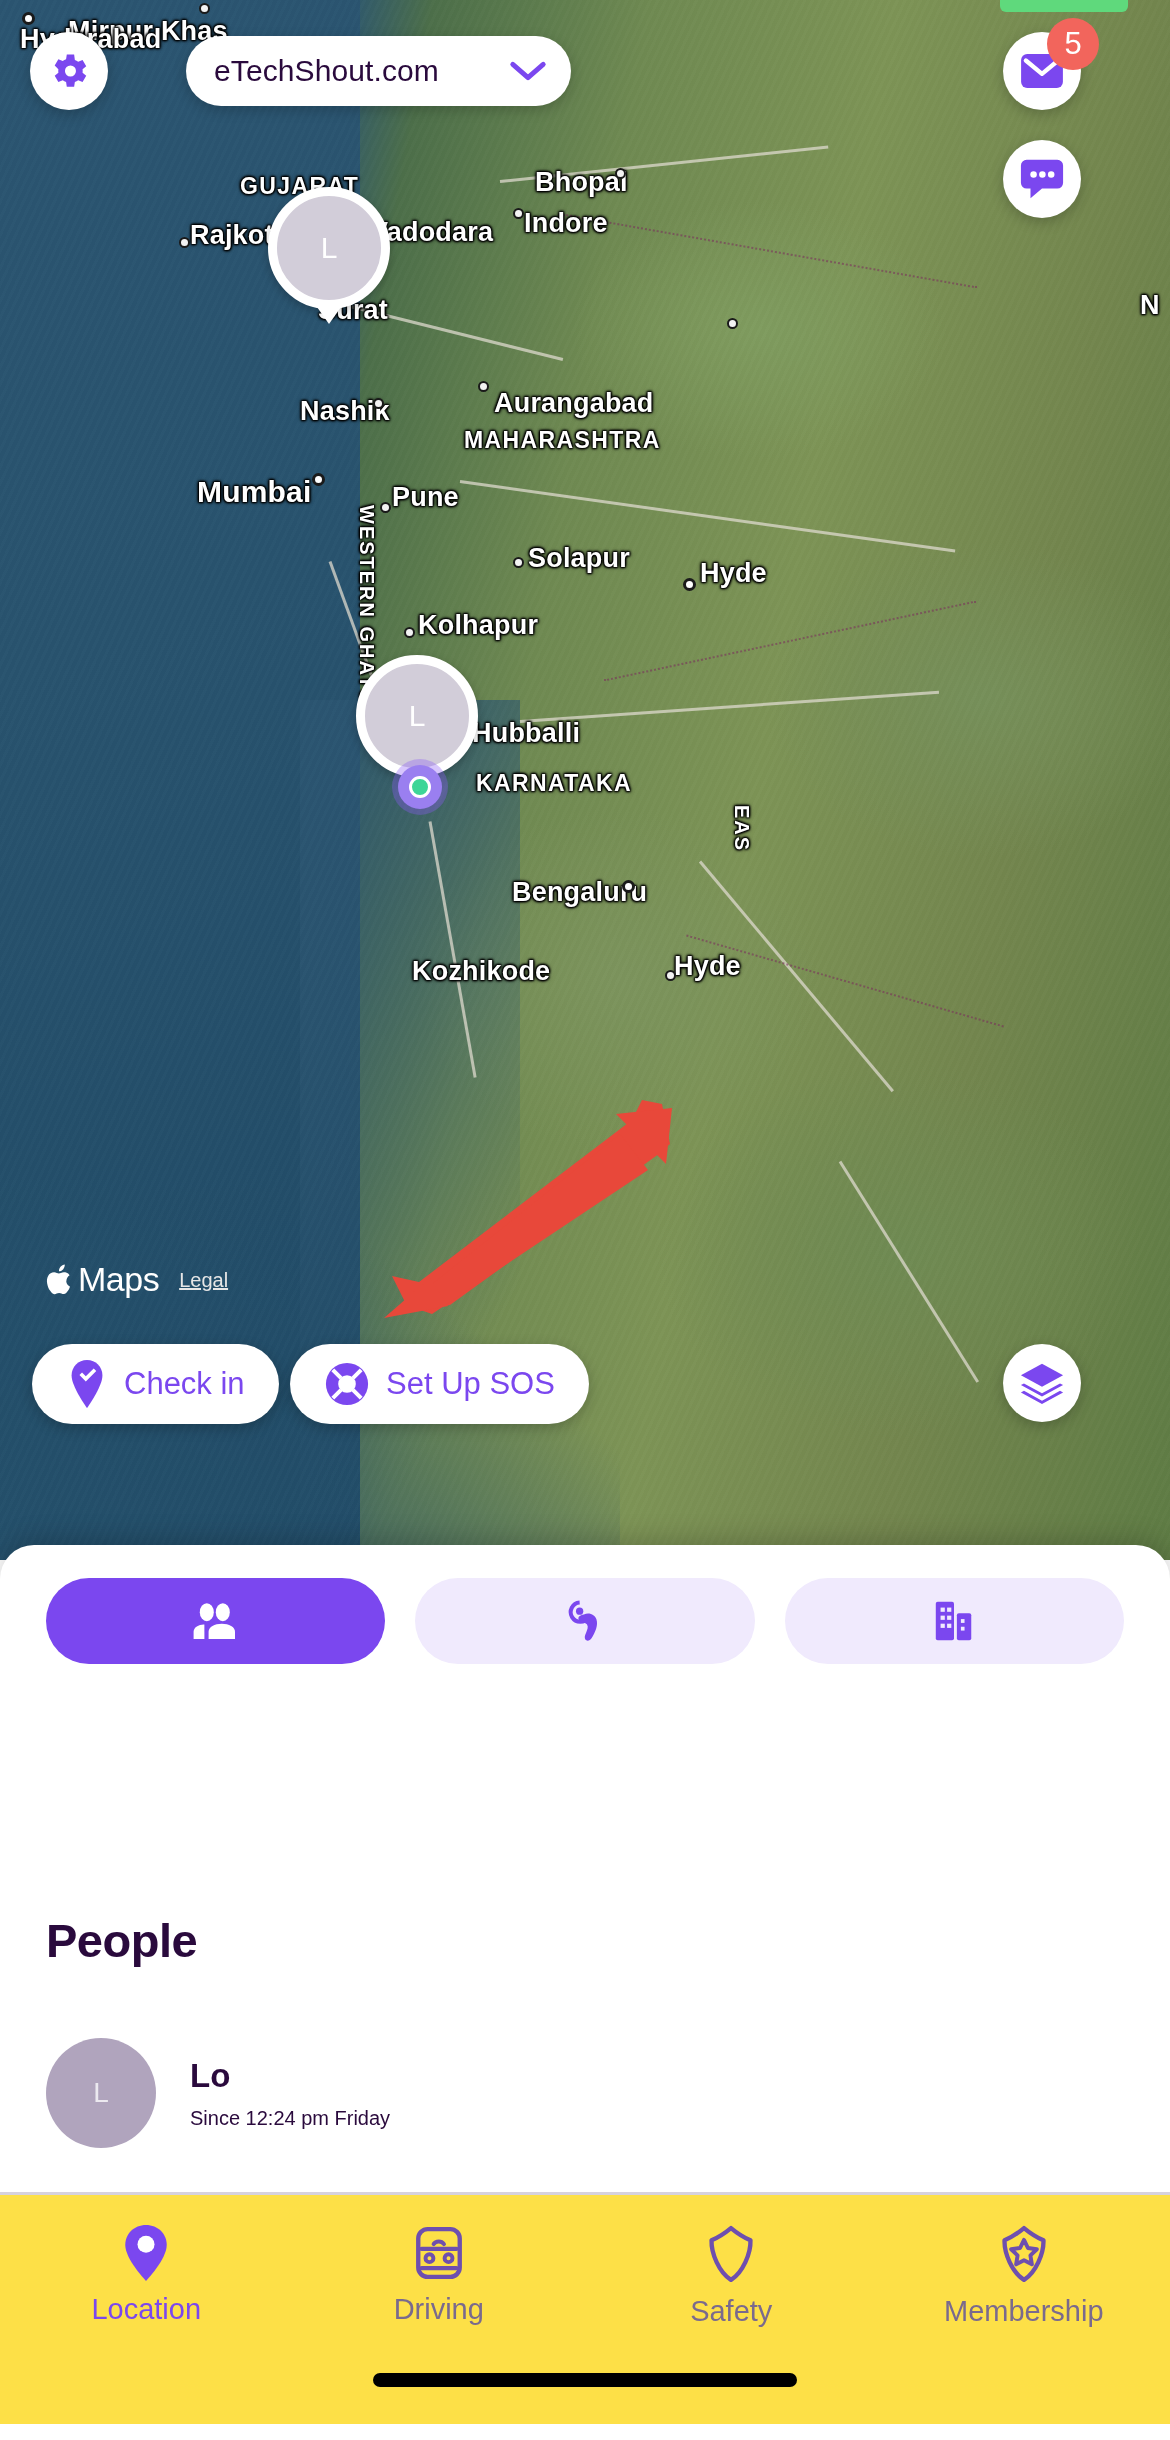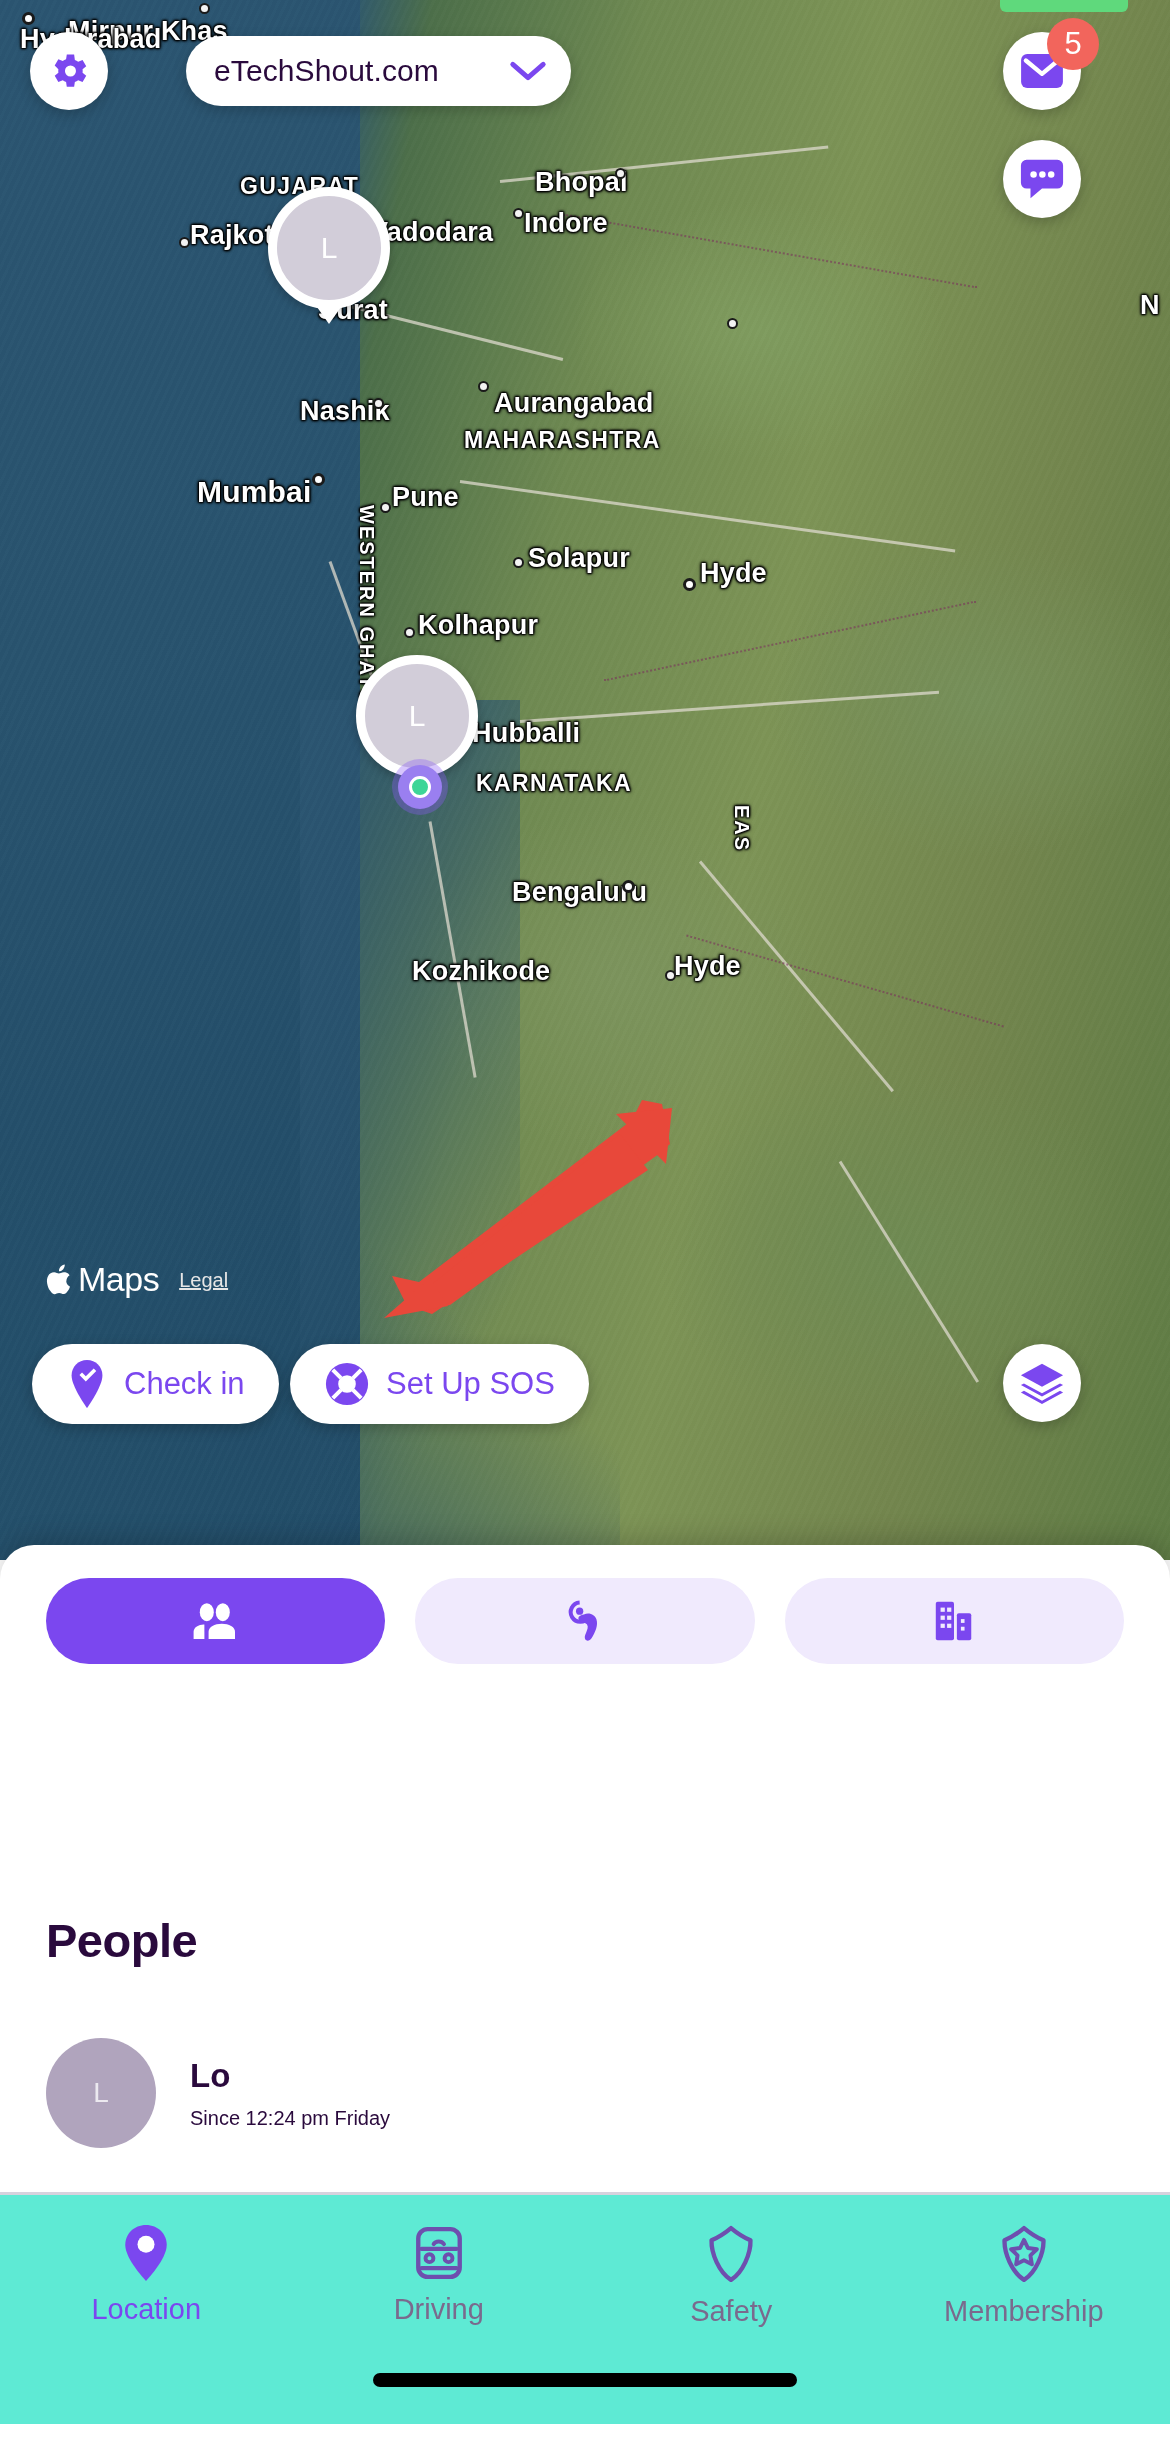--- a/index.html
+++ b/index.html
@@ -188,21 +188,21 @@
     color:#ece9f0; font-size:28px; flex:none;
   }
   #person-info { display:flex; flex-direction:column; gap:12px; }
   #person-name { font-size:33px; font-weight:bold; color:#2a0a3d; }
   #person-status { font-size:31px; color:#f4706a; }
   #person-since { font-size:20px; color:#2a0a3d; }
 
   
   #bottomnav {
     position:absolute; left:0; top:2192px; width:1170px; height:232px;
-    background:#5eead4; border-top:3px solid #d6d2dd;
+    background:#fde047; border-top:3px solid #d6d2dd;
     display:flex; align-items:flex-start; padding-top:30px;
   }
   .navitem {
     flex:1; display:flex; flex-direction:column; align-items:center; gap:12px;
   }
   .navitem .navlabel { font-size:29px; color:#7a6a8d; }
   .navitem.active .navlabel { color:#7b47ef; }
 
   #home-indicator {
     position:absolute; left:50%; transform:translateX(-50%); top:2373px;

